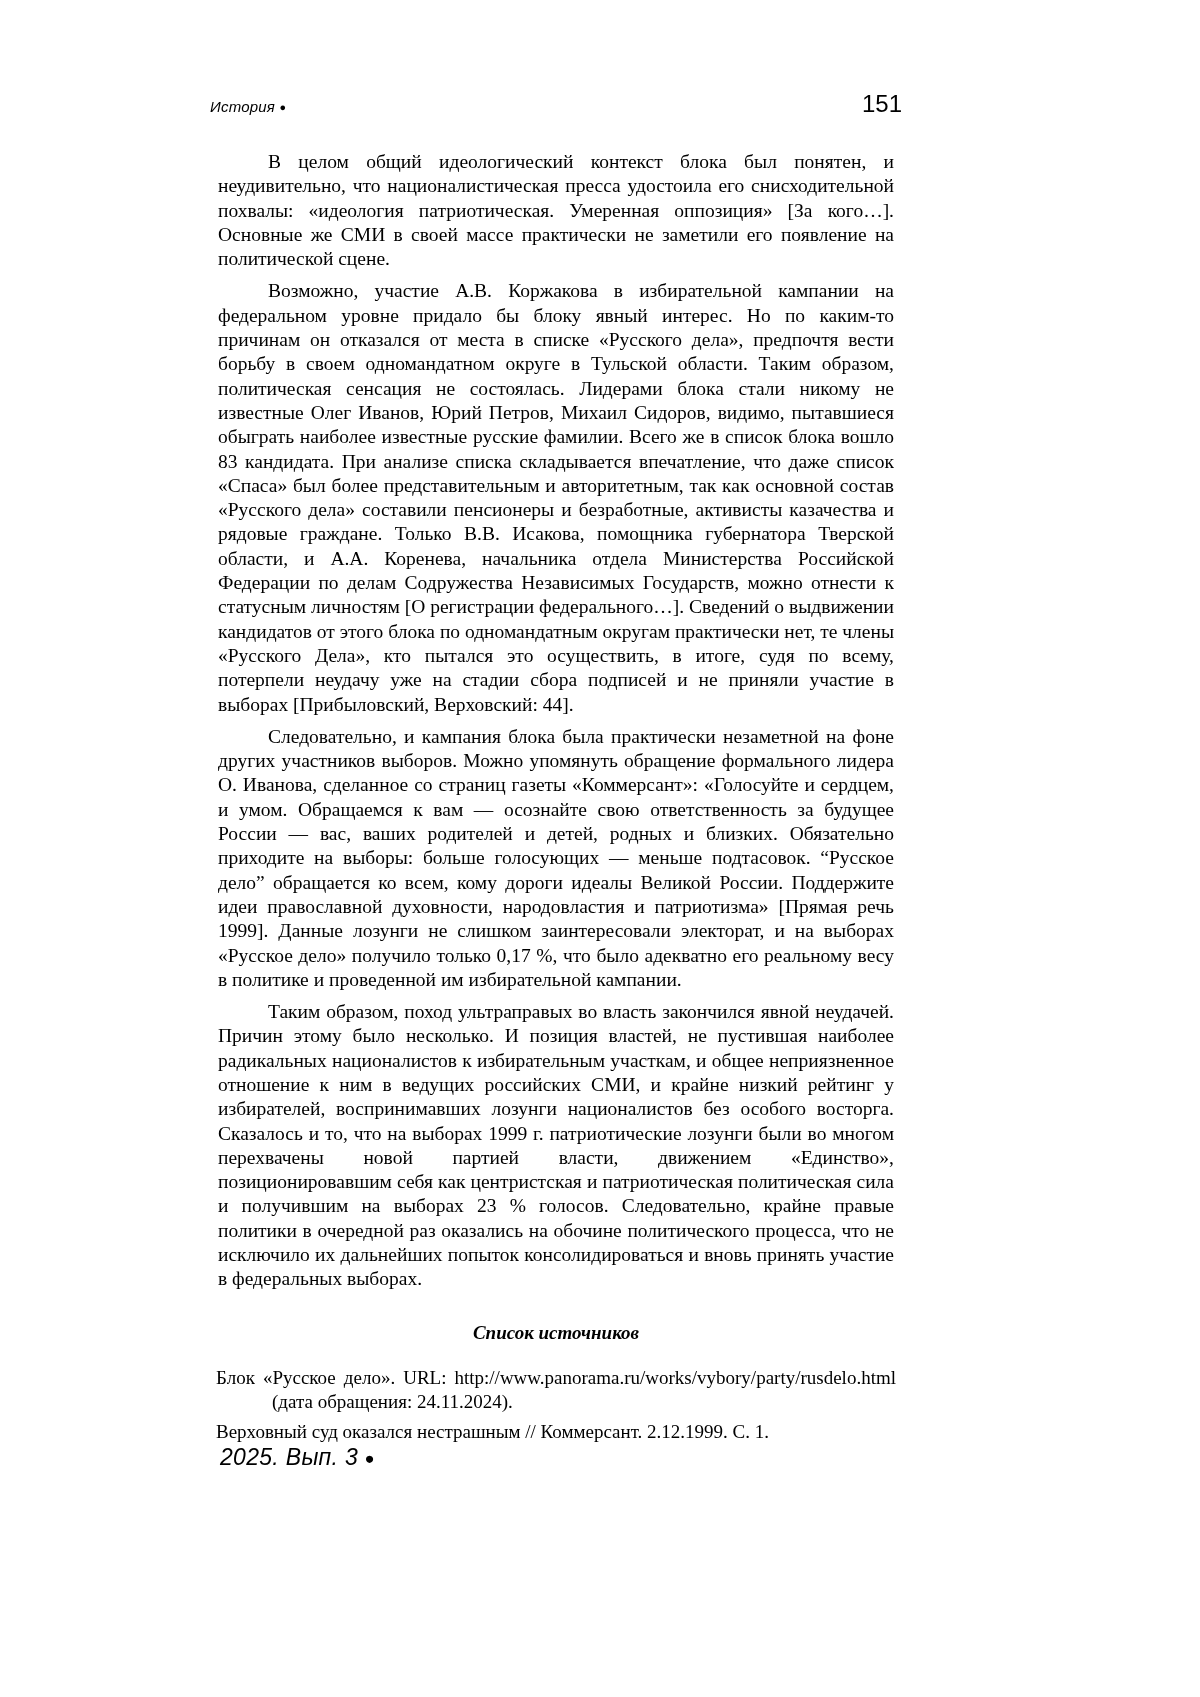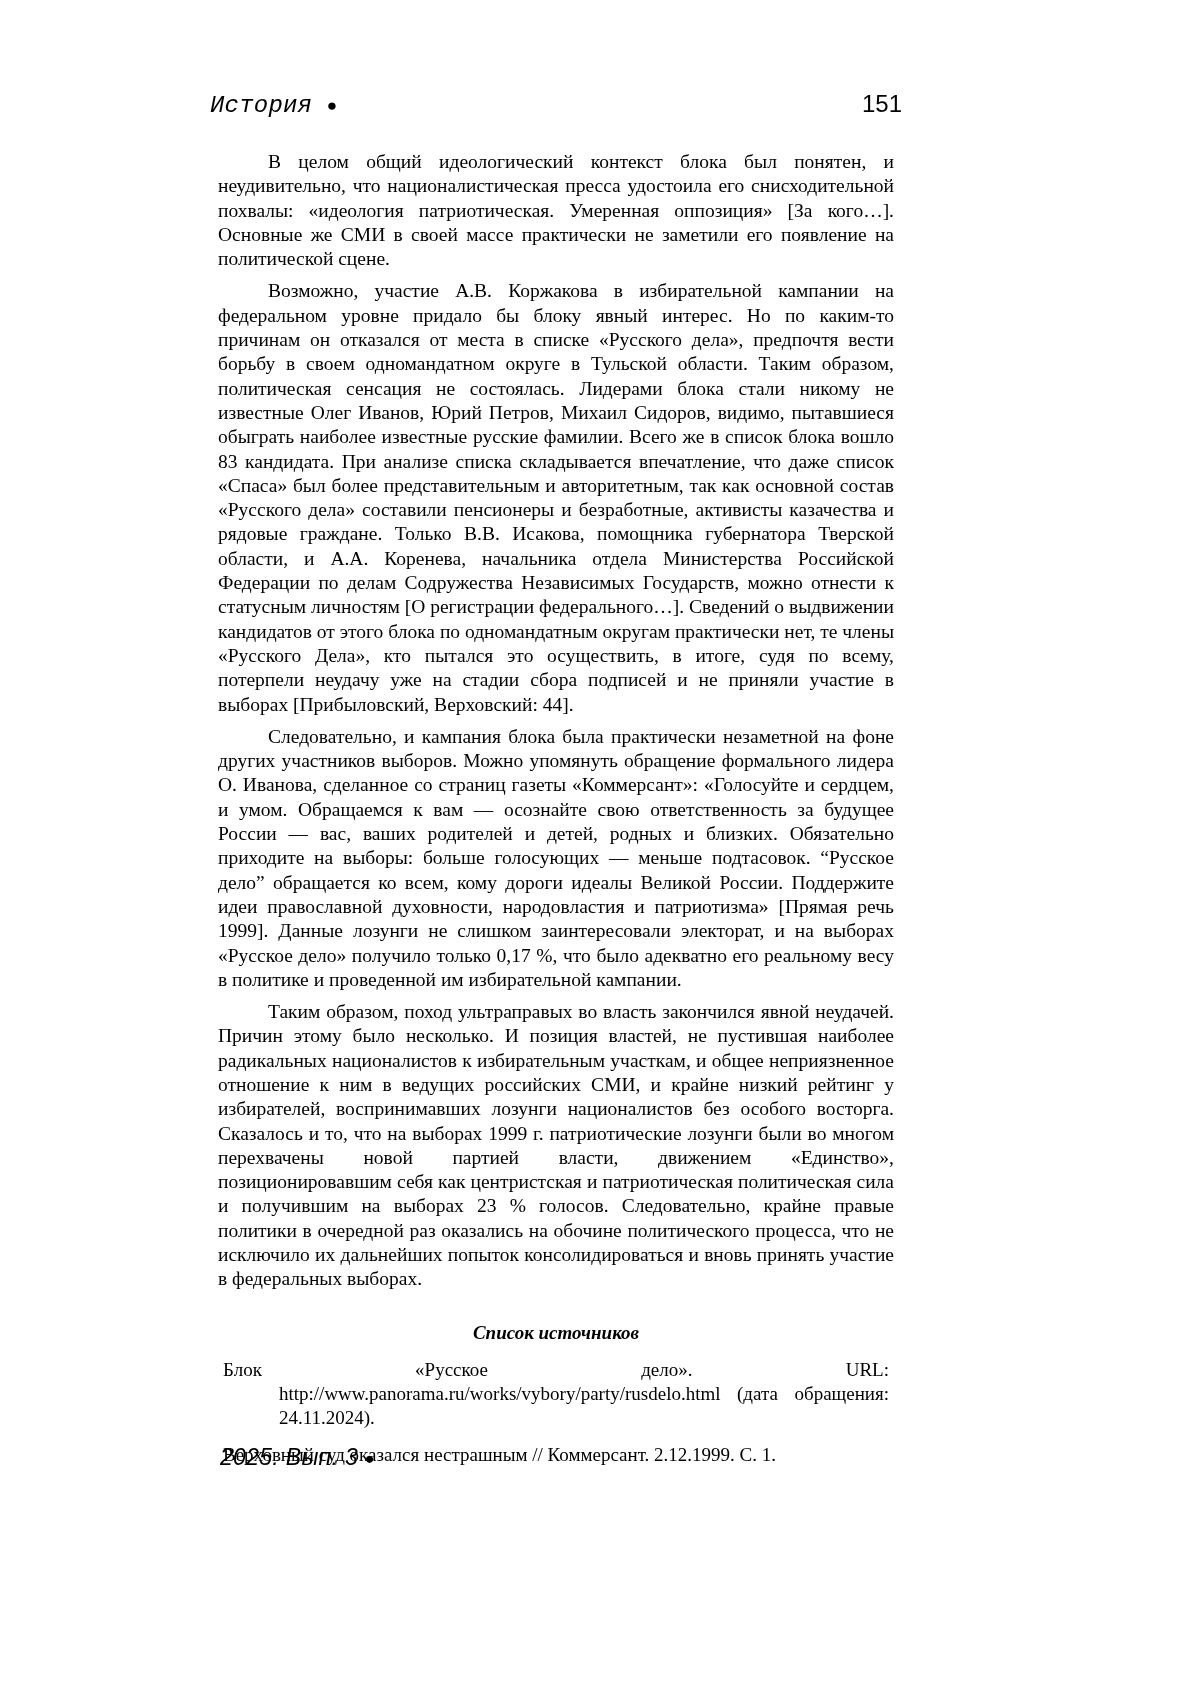--- a/index.html
+++ b/index.html
@@ -19,23 +19,23 @@
   .page-header {
     position: absolute;
     left: 210px;
     top: 90px;
     width: 692px;
     display: flex;
     justify-content: space-between;
     align-items: baseline;
   }
   .running-title {
-    font-family: Liberation Mono, monospace;
+    font-family: Liberation Sans, sans-serif;
     font-style: italic;
-    font-size: 24px;
+    font-size: 15px;
     letter-spacing: 0.2px;
   }
   .page-number {
     font-family: "Liberation Sans", sans-serif;
     font-size: 24px;
     font-style: normal;
   }
   .bullet {
     font-style: normal;
     font-size: 0.72em;
@@ -49,29 +49,29 @@
     width: 692px;
   }
   p.para {
     margin: 8px;
     font-size: 19.5px;
     line-height: 24.3px;
     text-align: justify;
     text-indent: 50px;
   }
   .sources-heading {
-    margin: 30px 0 14px 0;
+    margin: 30px 0 22px 0;
     text-align: center;
     font-weight: bold;
     font-style: italic;
     font-size: 19px;
     line-height: 22px;
   }
   p.ref {
-    margin: 13px;
+    margin: 6px;
     font-size: 19px;
     line-height: 24px;
     text-align: justify;
     padding-left: 56px;
     text-indent: -56px;
   }
   .page-footer {
     position: absolute;
     left: 220px;
     top: 1444px;

